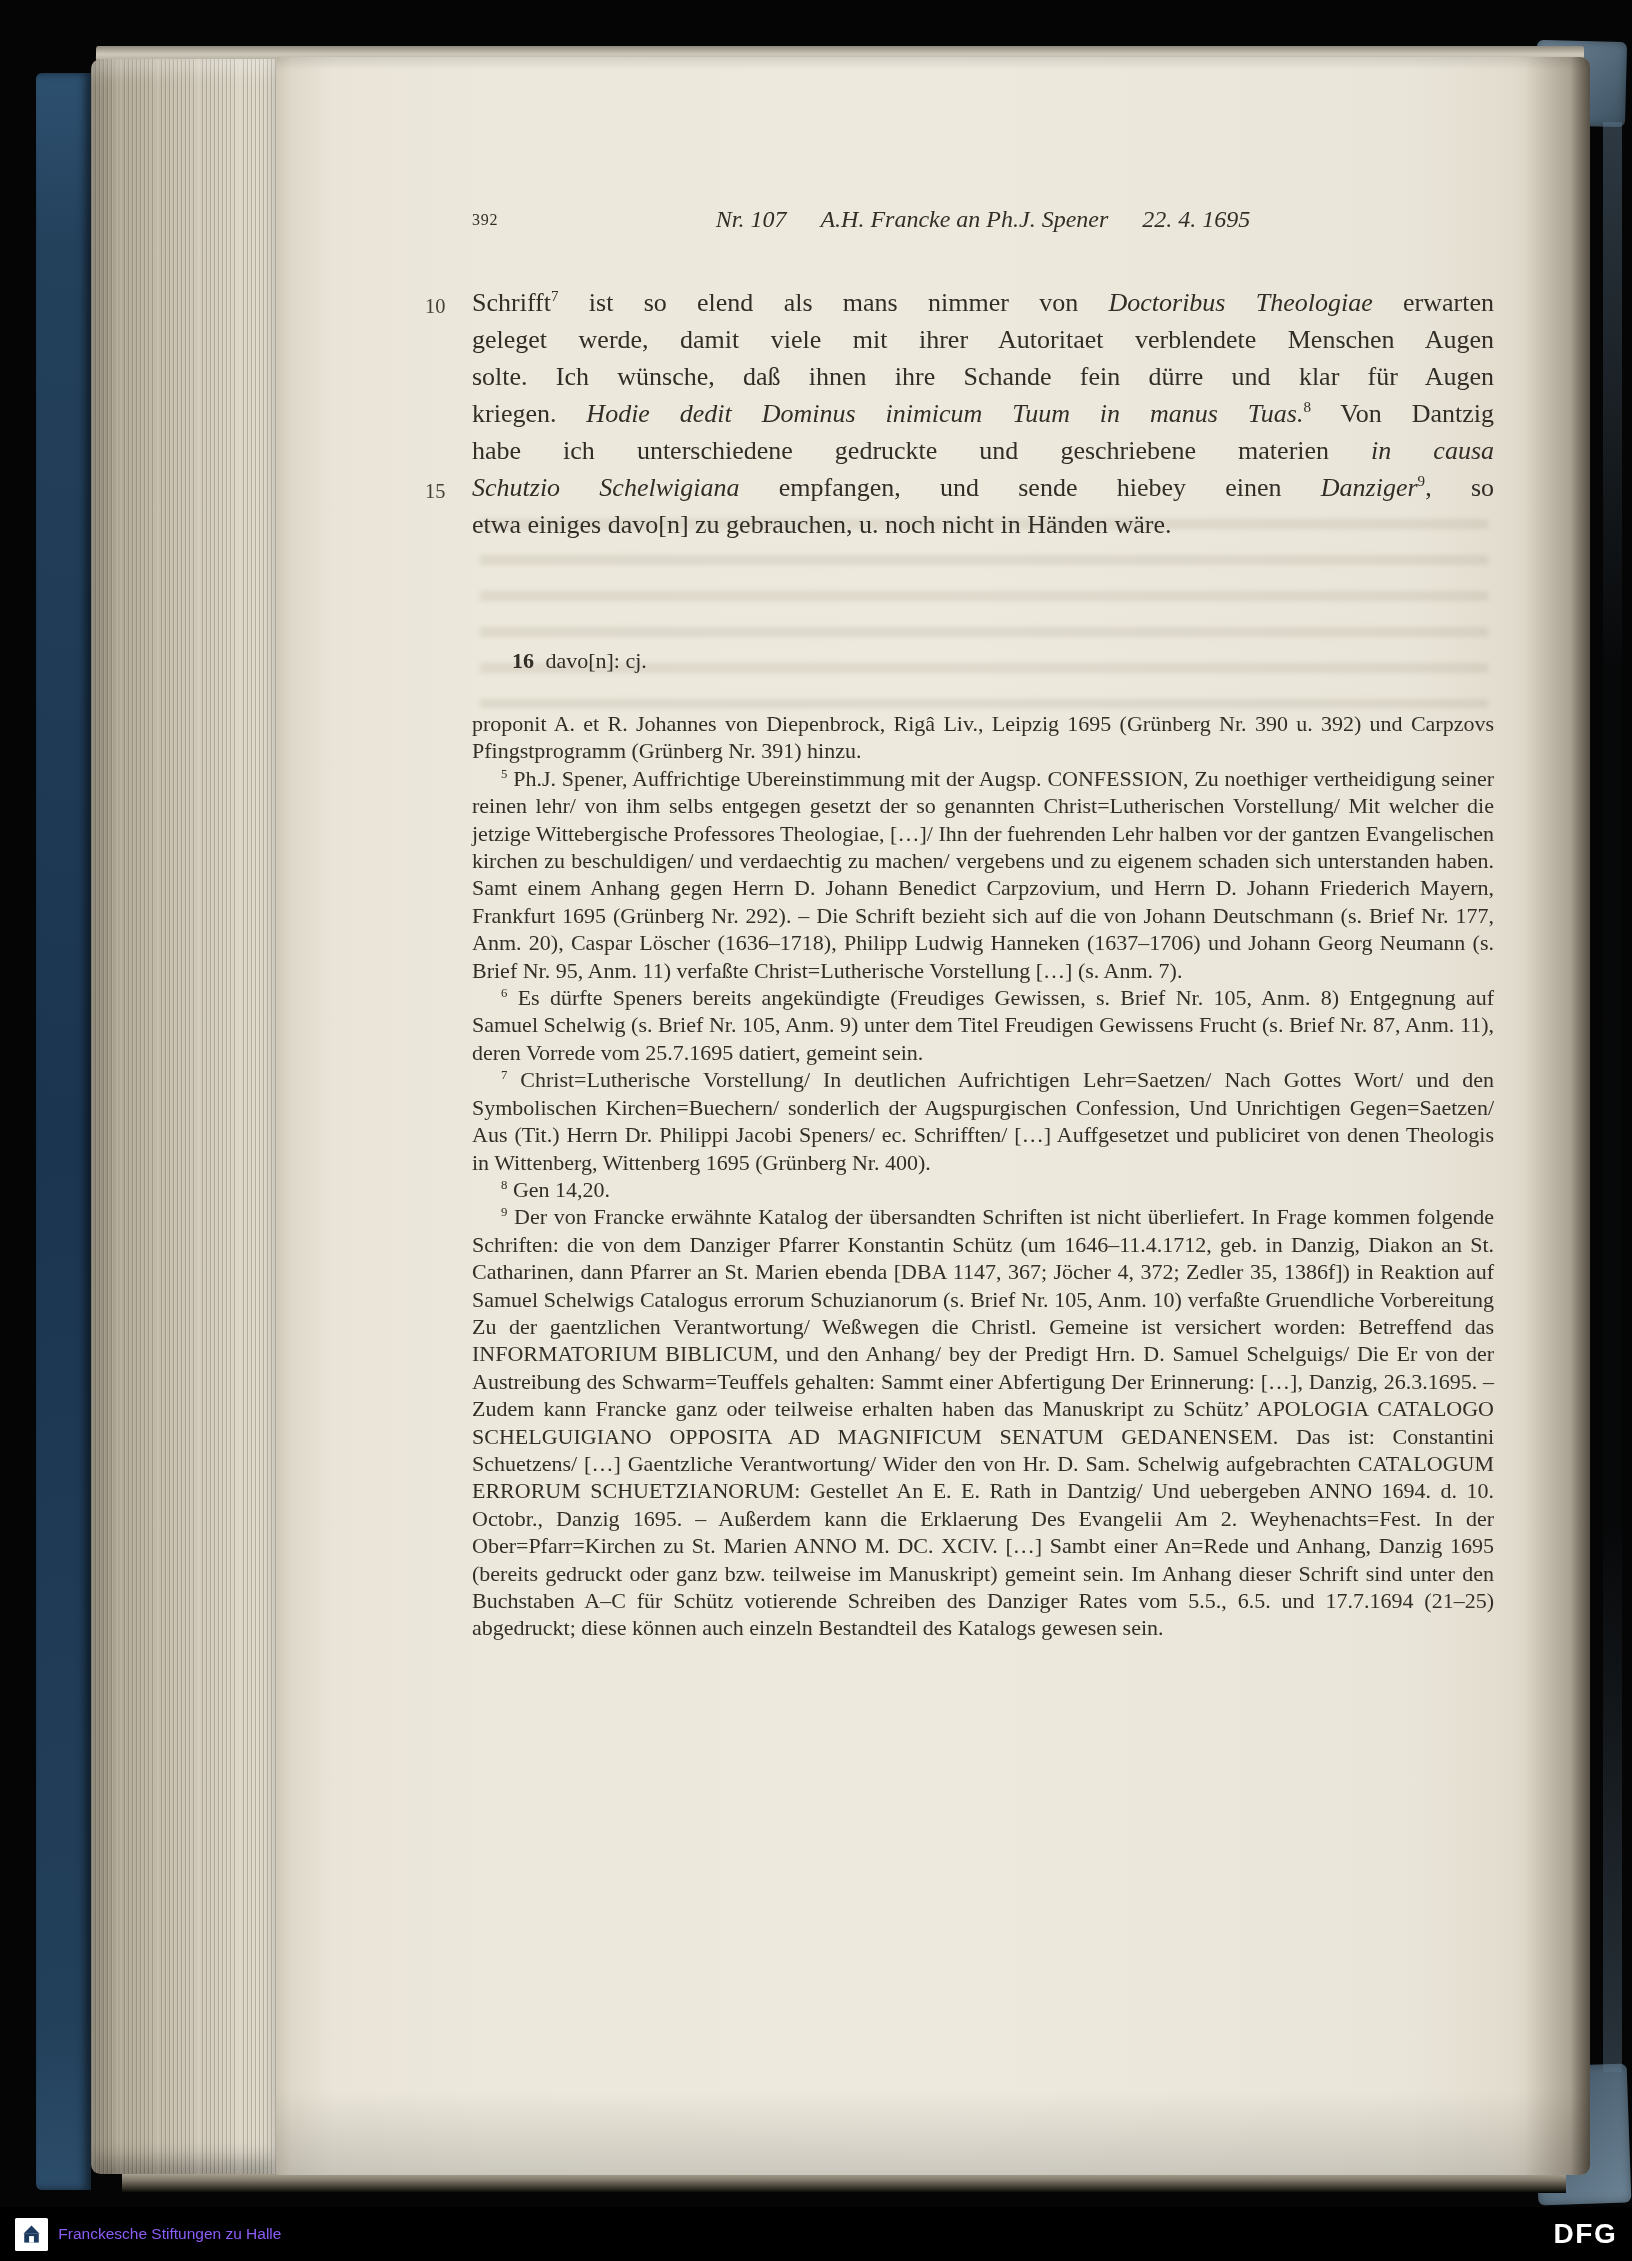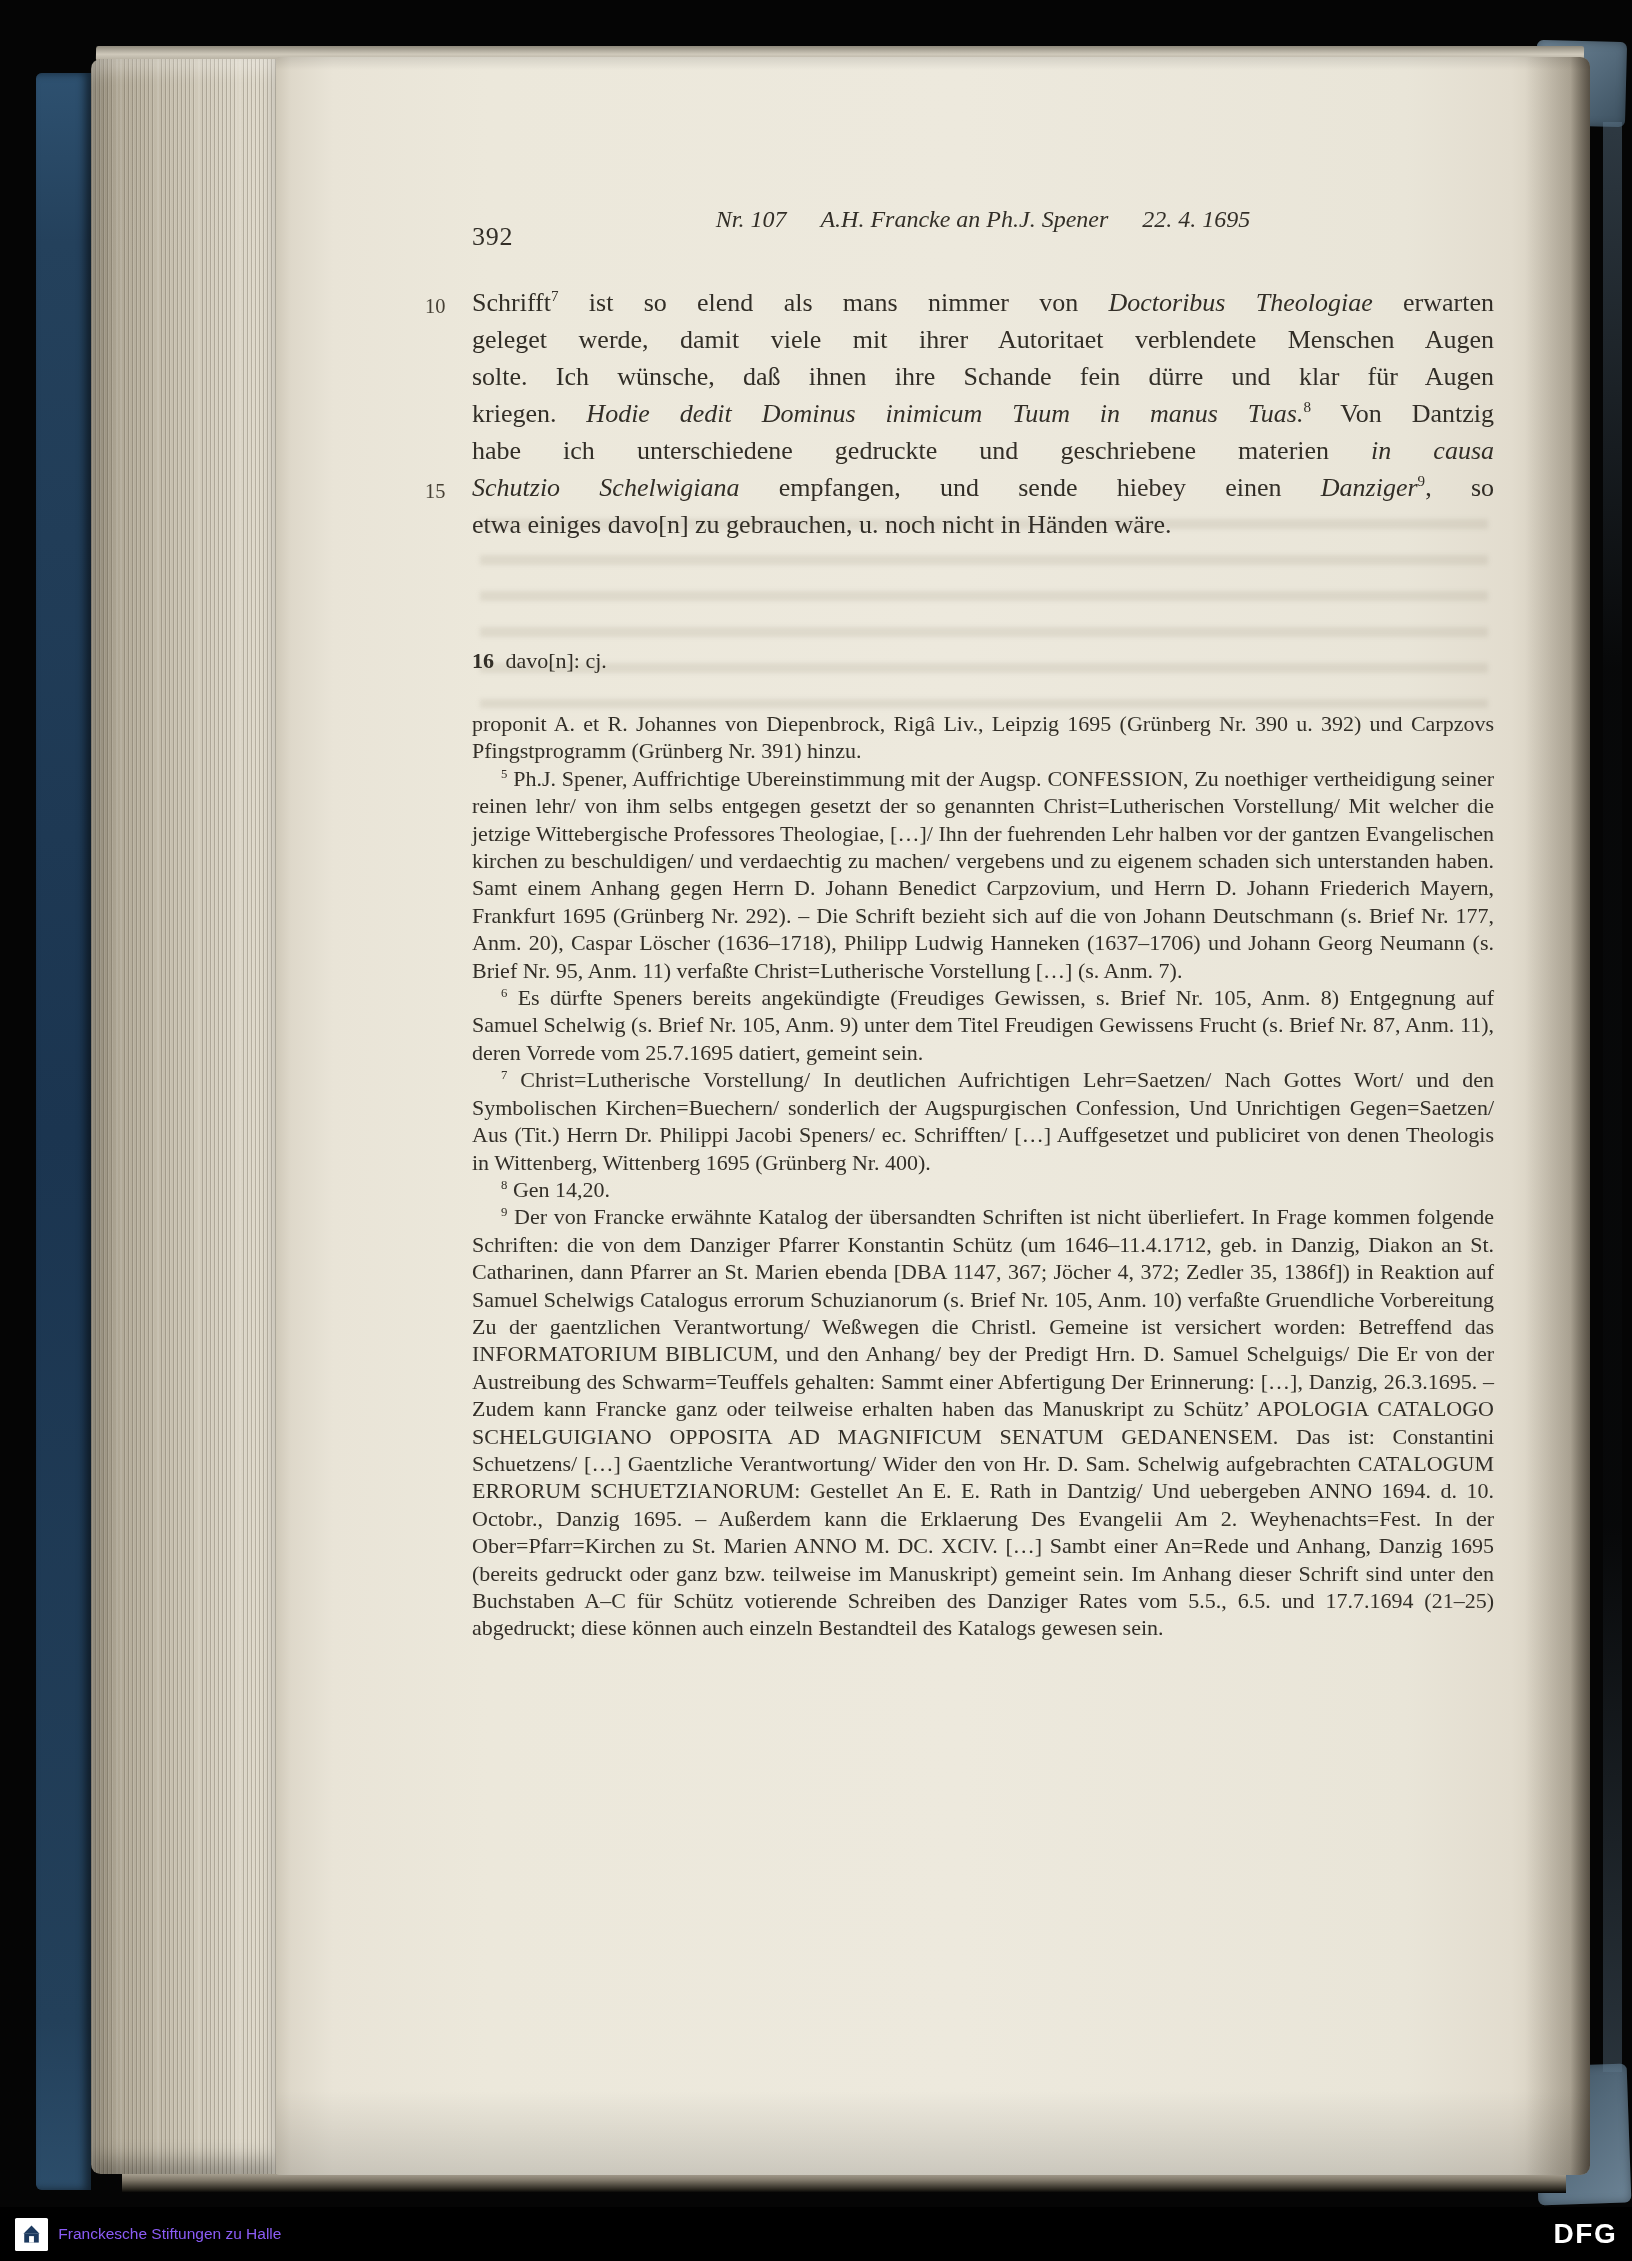--- a/index.html
+++ b/index.html
@@ -34,34 +34,34 @@
     border-radius:3.3px 9.8px 9.8px 3.3px;}
   .page::before{content:"";position:absolute;right:0;top:0;bottom:0;width:65px;pointer-events:none;
     background:linear-gradient(90deg,rgba(0,0,0,0) 0,rgba(40,32,20,.22) 70%,rgba(18,14,8,.55) 100%);
     border-radius:0 9.8px 9.8px 0;}
   .page::after{content:"";position:absolute;inset:0;pointer-events:none;
     background:linear-gradient(180deg,rgba(0,0,0,.10) 0,rgba(0,0,0,0) 13px,rgba(0,0,0,0) 96%,rgba(0,0,0,.14) 100%);
     border-radius:inherit;}
 
   
   .header{position:absolute;left:196px;top:149px;width:1022px;z-index:2;color:#332f28;}
-  .page-num{position:absolute;left:0;top:16px;font-size:26px;letter-spacing:0.8px;}
+  .page-num{position:absolute;left:0;top:5px;font-size:16px;letter-spacing:0.8px;}
   .running-head{display:block;text-align:center;font-style:italic;font-size:24px;}
   .rh-part{margin:0 14px;}
 
   .main-text{position:absolute;left:196px;top:227px;width:1022px;z-index:2;
     font-size:26px;line-height:37px;color:#322e27;}
   .text-line{position:relative;}
   .text-line.just{text-align:justify;text-align-last:justify;}
   .margin-no{position:absolute;left:-47px;top:4.1px;font-size:20.4px;color:#464035;}
   .it{font-style:italic;}
   .sup{vertical-align:super;font-size:.58em;line-height:0;}
 
   .apparatus{position:absolute;left:196px;top:591px;z-index:2;font-size:22px;color:#322e27;}
-  .apparatus .no{font-weight:bold;margin-right:11.4px;}
+  .apparatus .no{font-weight:bold;margin-right:11.4px;margin-left:40px;}
 
   .ghost{position:absolute;left:204px;top:457px;width:1008px;height:194px;z-index:1;
     background:repeating-linear-gradient(180deg,rgba(128,118,98,0) 0 4.9px,rgba(128,118,98,.26) 4.9px 15.5px,rgba(128,118,98,0) 15.5px 36px);
     filter:blur(2.4px);opacity:.55;}
 
   .footnotes{position:absolute;left:196px;top:653px;width:1022px;z-index:2;
     font-size:22px;line-height:27.4px;text-align:justify;color:#332f28;hyphens:auto;}
   .footnote{margin:0;}
   .footnote.ind{text-indent:29px;}
 

